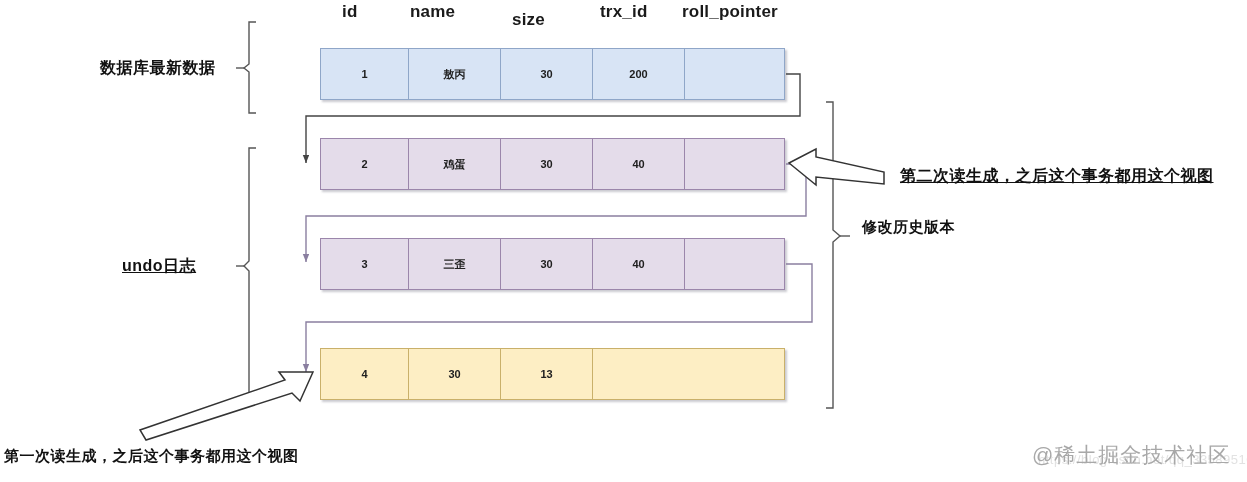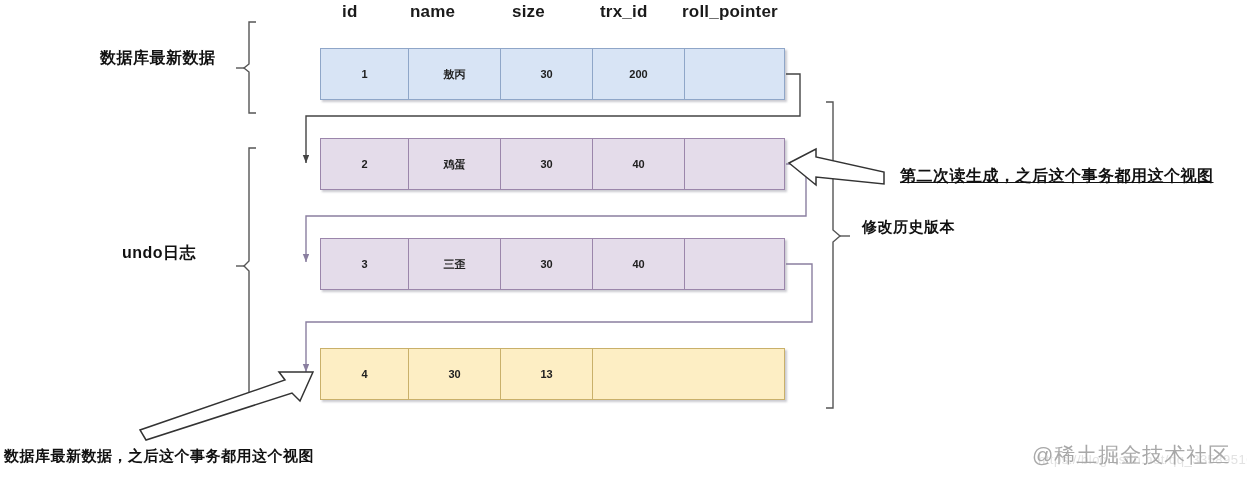--- a/index.html
+++ b/index.html
@@ -50,22 +50,22 @@
   #row1{top:48px;}
   #row2{top:138px;}
   #row3{top:238px;}
   #row4{top:348px;}
 
   
   .label-cn{
     position:absolute;font-size:16px;font-weight:bold;color:#111;
     white-space:nowrap;letter-spacing:.5px;
   }
-  #lbl-latest{left:100px;top:48px;}
-  #lbl-undo{left:122px;top:243px;}
+  #lbl-latest{left:100px;top:58px;}
+  #lbl-undo{left:122px;top:256px;text-decoration:underline;}
   #lbl-modify{left:862px;top:218px;font-size:15px;}
   #lbl-second-read{left:900px;top:166px;font-size:16px;text-decoration:underline;}
   #lbl-first-read{left:4px;top:447px;font-size:15px;}
 
   
   .watermark{
     position:absolute;left:1032px;top:441px;
     font-size:21px;color:#a8a8a8;white-space:nowrap;
     letter-spacing:1px;
   }
@@ -76,21 +76,21 @@
   }
 </style>
 </head>
 <body>
 
 <div class="stage">
 
   <div class="col-headers">
     <div class="col-header" style="left:22px;width:60px;">id</div>
     <div class="col-header" style="left:90px;width:90px;">name</div>
-    <div class="col-header" style="left:192px;width:80px;">size</div>
+    <div class="col-header" style="left:192px;width:80px;margin-top:8px;">size</div>
     <div class="col-header" style="left:280px;width:90px;">trx_id</div>
     <div class="col-header" style="left:362px;width:128px;">roll_pointer</div>
   </div>
 
   <div class="row blue" id="row1">
     <div class="cell c-id">1</div>
     <div class="cell c-name">敖丙</div>
     <div class="cell c-size">30</div>
     <div class="cell c-trx">200</div>
     <div class="cell c-roll"></div>
@@ -168,18 +168,18 @@
                L300,401 L292,393
                L146,440 L140,430
                L285,380 L279,372 Z"></path>
     </g>
   </svg>
 
   <div class="label-cn" id="lbl-latest">数据库最新数据</div>
   <div class="label-cn" id="lbl-undo">undo日志</div>
   <div class="label-cn" id="lbl-modify">修改历史版本</div>
   <div class="label-cn" id="lbl-second-read">第二次读生成，之后这个事务都用这个视图</div>
-  <div class="label-cn" id="lbl-first-read">数据库最新数据，之后这个事务都用这个视图</div>
+  <div class="label-cn" id="lbl-first-read">第一次读生成，之后这个事务都用这个视图</div>
 
   <div class="watermark-url">https://blog.csdn.net/qq_33589510</div>
   <div class="watermark">@稀土掘金技术社区</div>
 
 </div>
 
 </body></html>

